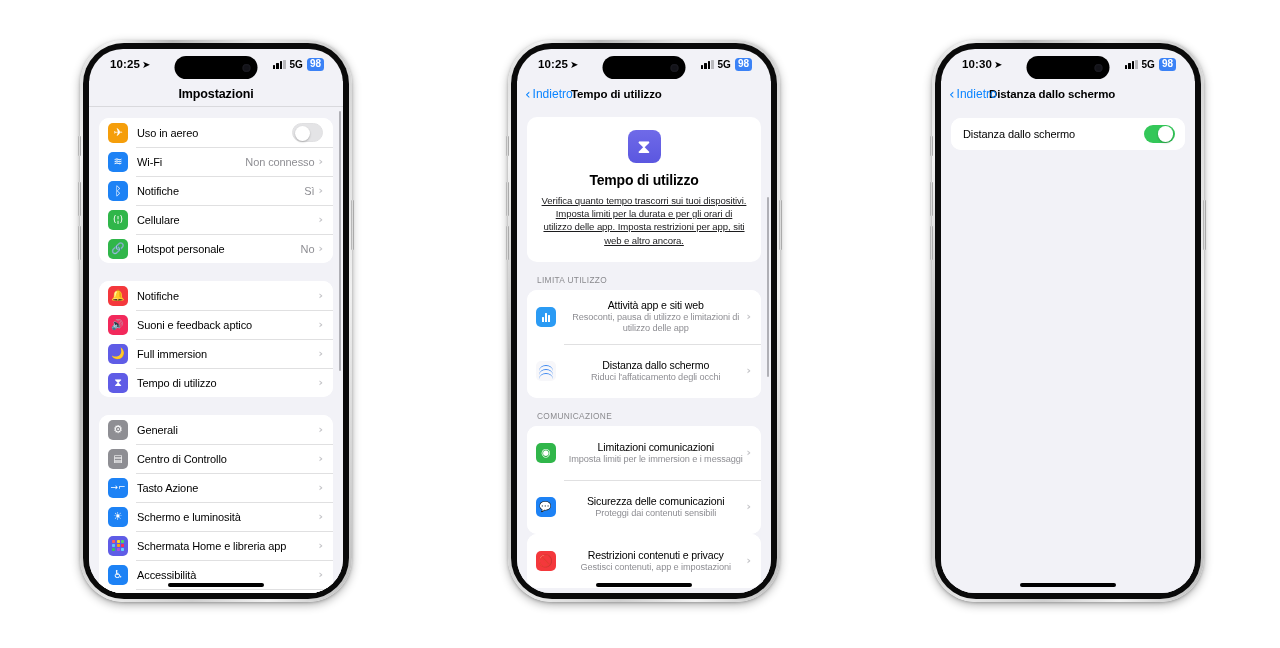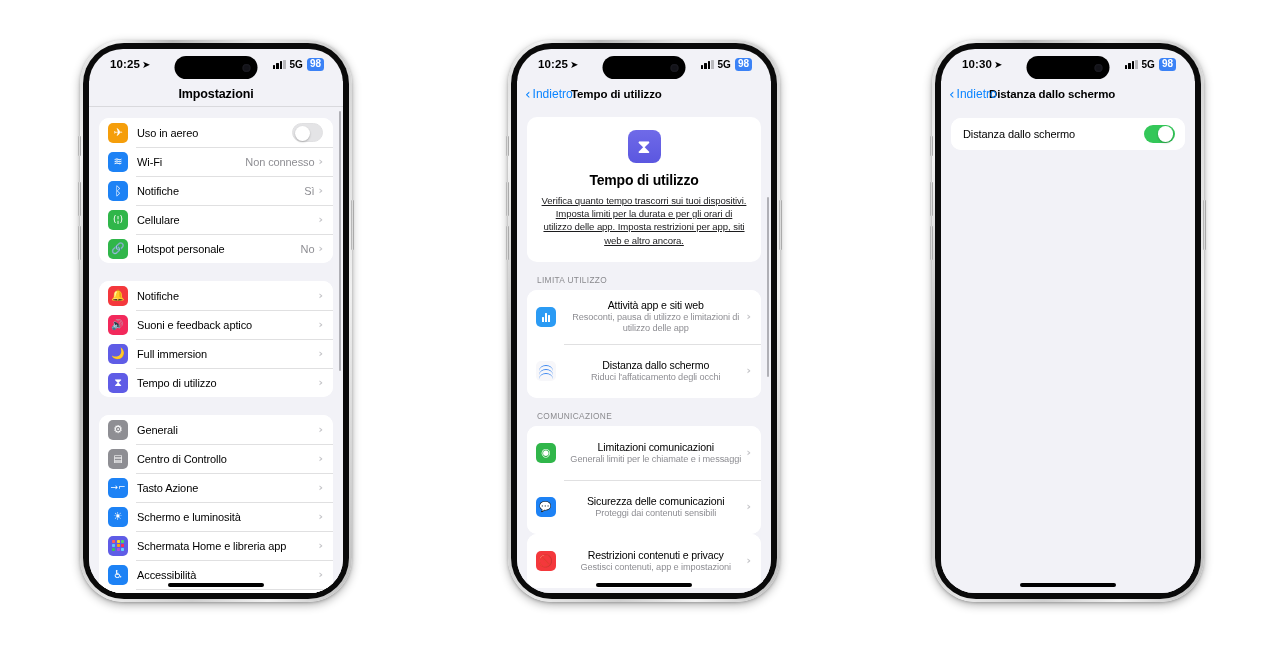--- a/index.html
+++ b/index.html
@@ -422,21 +422,21 @@
         </div>
 
         <div class="sec-hdr">COMUNICAZIONE</div>
         <div class="group">
           <div class="row2">
             <span class="ic" style="background:#30b64a">
                 <span class="g" style="font-size:11px">◉</span>
               </span>
             <span class="txt">
               <span class="t1" style="display:block">Limitazioni comunicazioni</span>
-              <span class="t2" style="display:block">Generali limiti per le chiamate e i messaggi</span>
+              <span class="t2" style="display:block">Imposta limiti per le immersion e i messaggi</span>
             </span>
             <span class="chev-r g">›</span>
           </div>
           <div class="row2">
             <span class="ic" style="background:#1d82f5">
                 <span class="g" style="font-size:10px">💬</span>
               </span>
             <span class="txt">
               <span class="t1" style="display:block">Sicurezza delle comunicazioni</span>
               <span class="t2" style="display:block">Proteggi dai contenuti sensibili</span>

